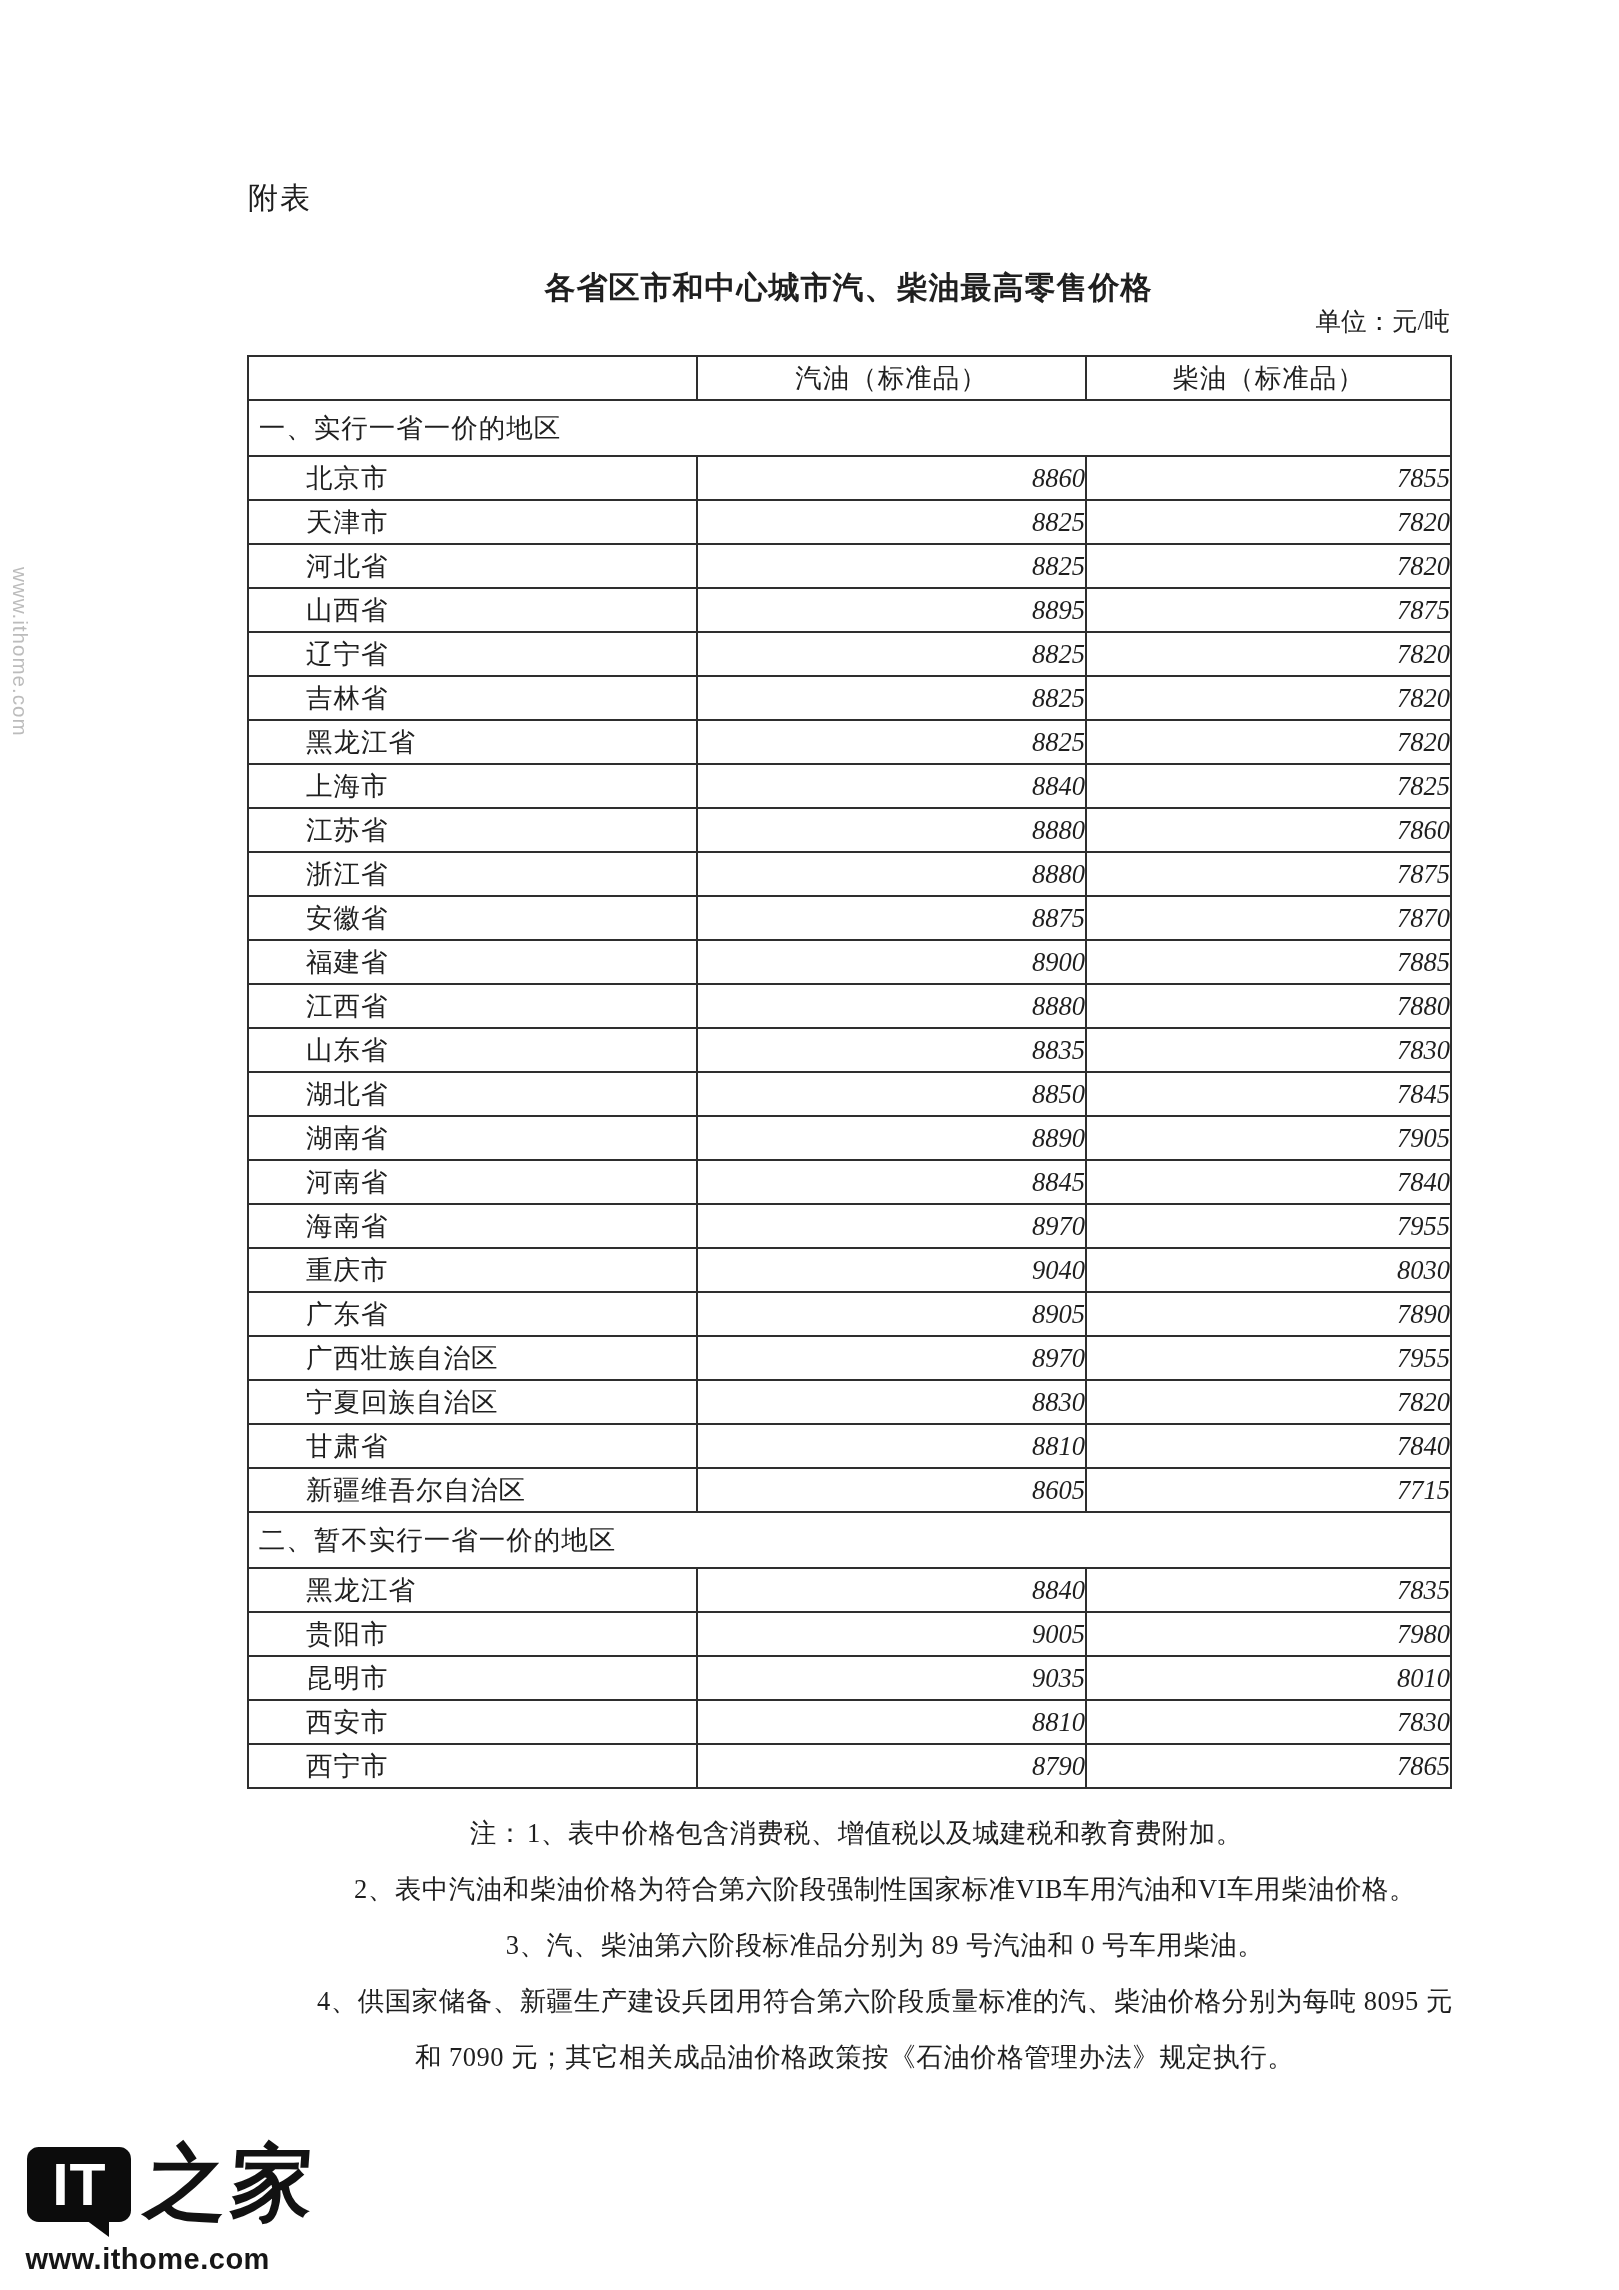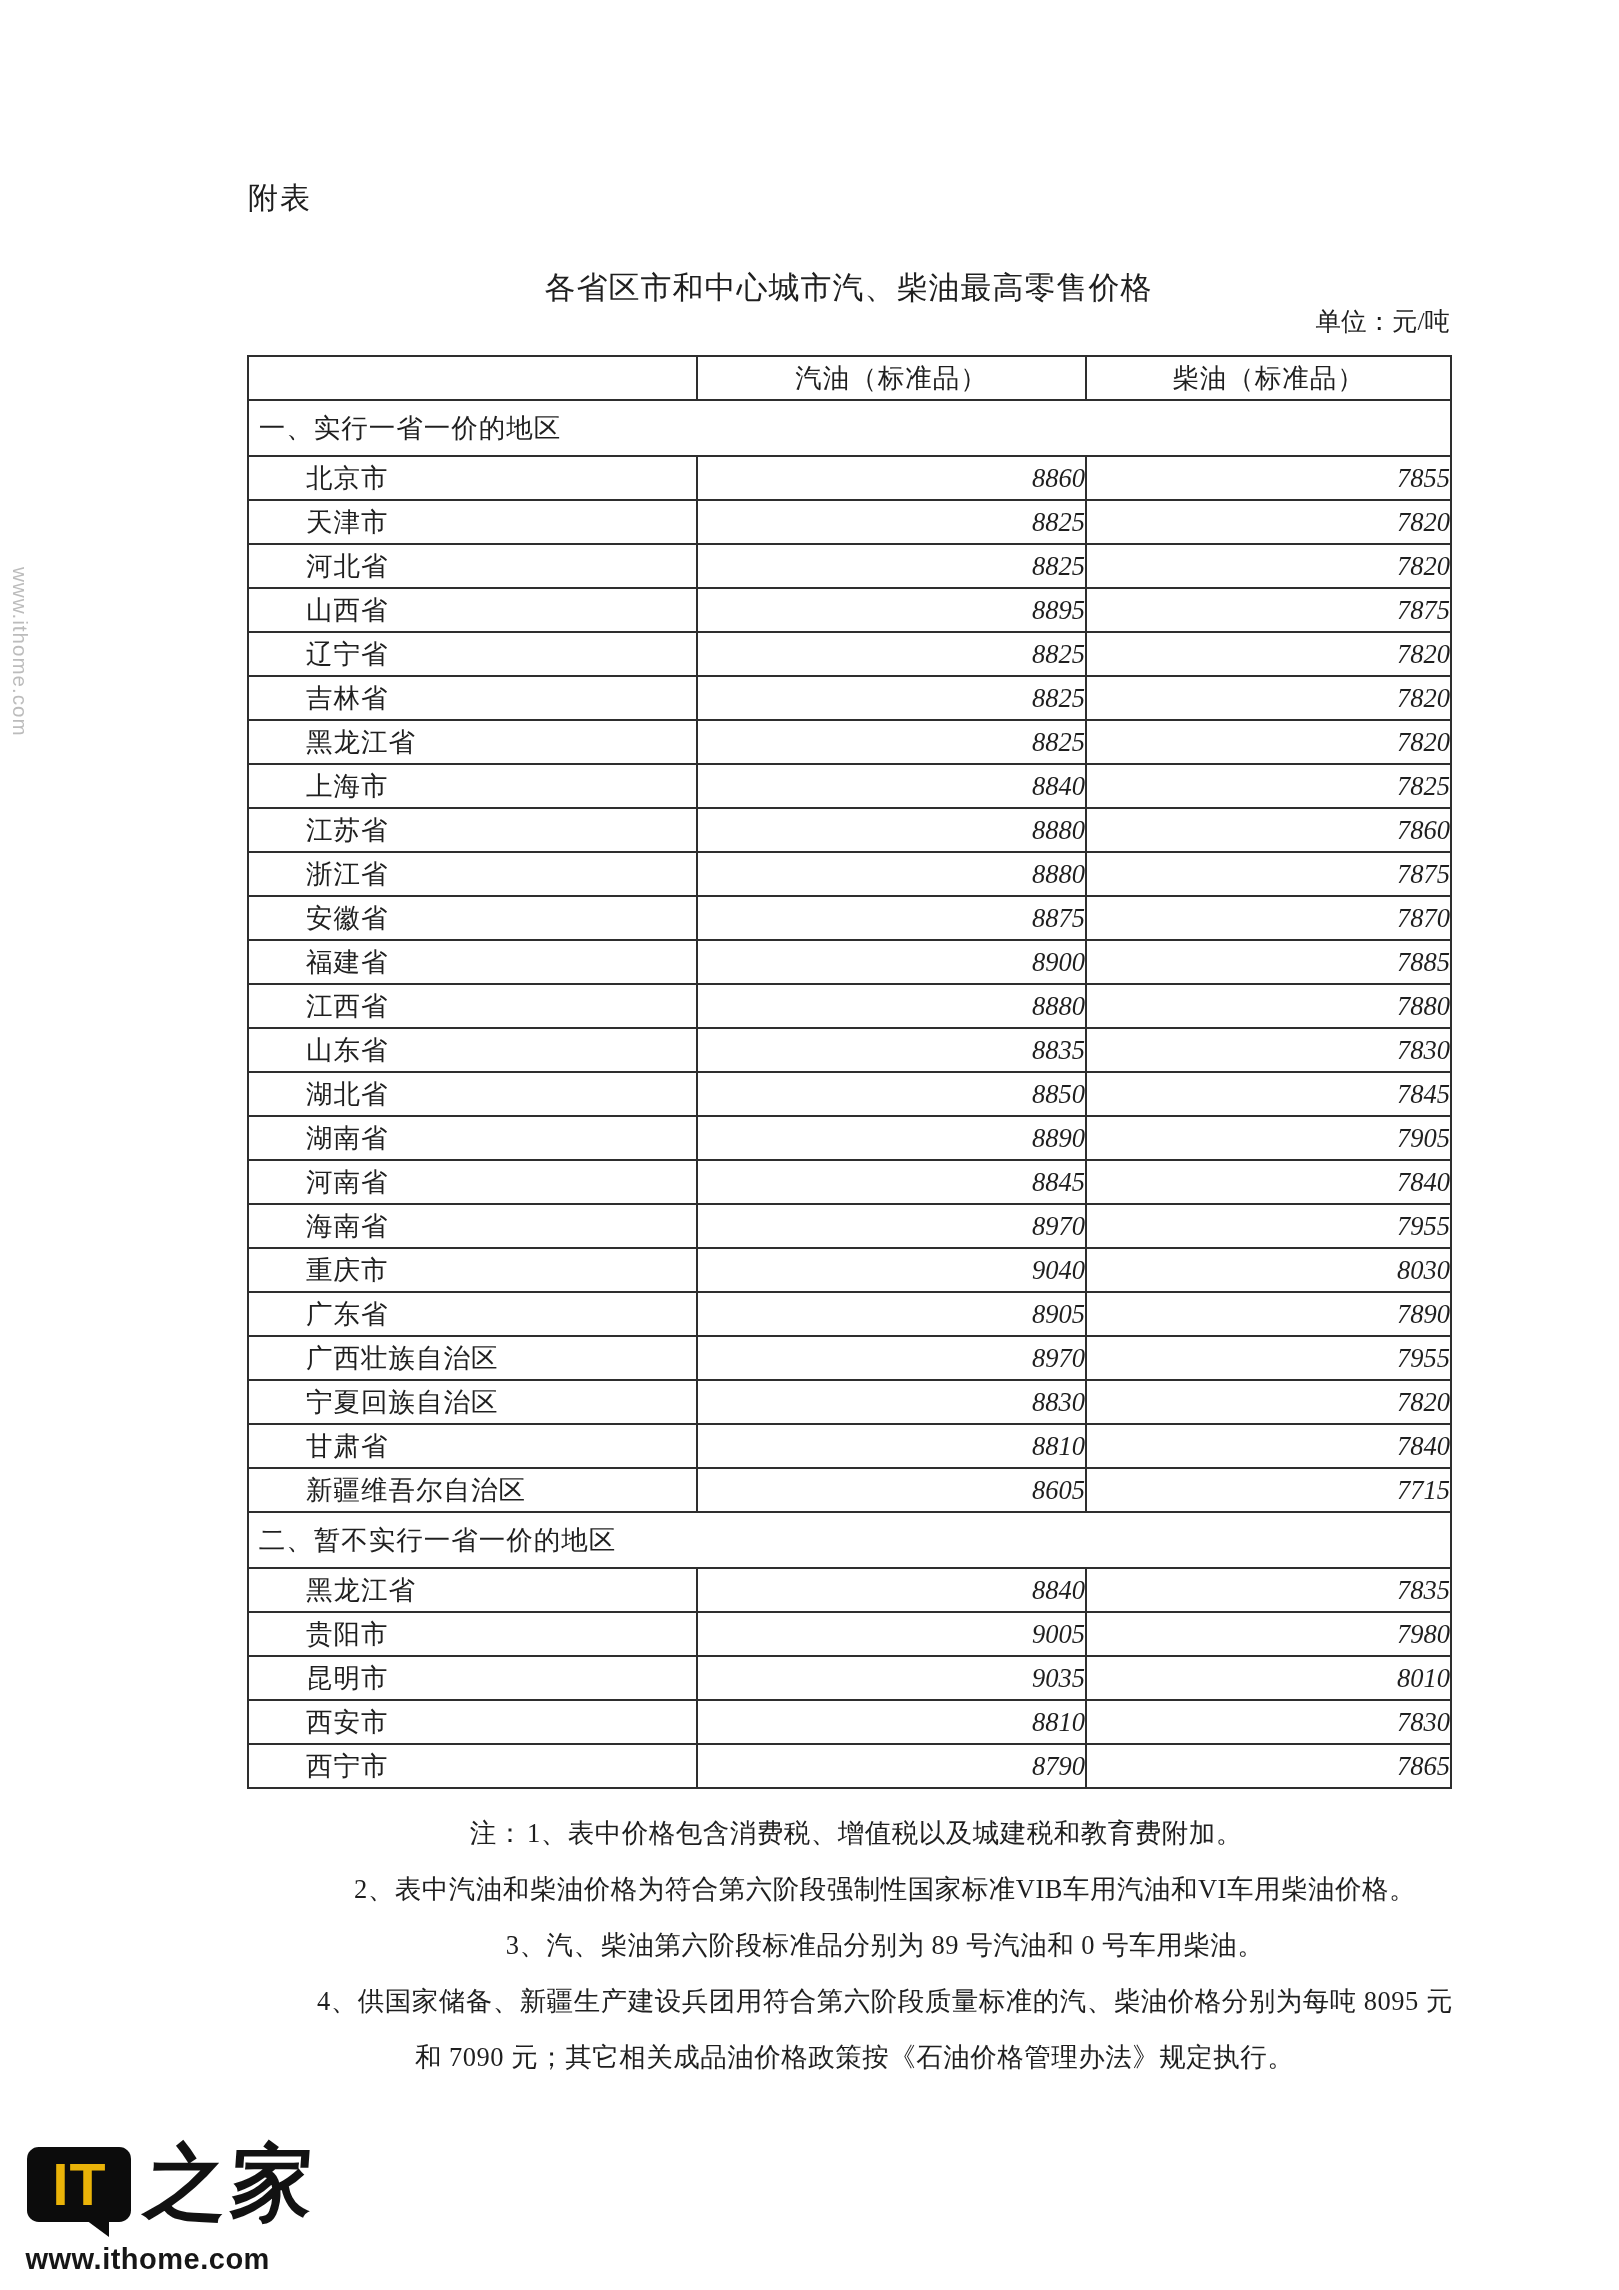--- a/index.html
+++ b/index.html
@@ -3,21 +3,21 @@
 <meta charset="utf-8">
 <style>
   html,body{margin:0;padding:0;}
   body{
     width:1619px;height:2291px;position:relative;background:#ffffff;
     font-family:"Liberation Serif","DejaVu Serif",serif;color:#1f1f1f;
     -webkit-font-smoothing:antialiased;overflow:hidden;
   }
   .attachment{position:absolute;left:248px;top:178px;font-size:30px;letter-spacing:2px;}
   .title{position:absolute;left:247px;top:267px;width:1203px;text-align:center;
-    font-size:31px;font-weight:normal;letter-spacing:1px;}
+    font-size:31px;font-weight:bold;letter-spacing:1px;}
   .unit{position:absolute;left:247px;top:304px;width:1203px;text-align:right;font-size:25.5px;}
   table.price{
     position:absolute;left:247px;top:355px;width:1203px;
     border-collapse:collapse;table-layout:fixed;
   }
   table.price td{
     border:2px solid #2e2e2e;border-top-width:2.9px;border-bottom-width:2.9px;
     font-size:26.5px;padding:0;vertical-align:middle;overflow:hidden;white-space:nowrap;
   }
   table.price tr{height:44px;}
@@ -27,21 +27,21 @@
   table.price td.region{text-align:left;padding-left:57px;letter-spacing:1px;}
   table.price td.num{text-align:right;font-style:italic;}
   table.price td.section{padding-left:9.8px;letter-spacing:1px;}
   .notes{position:absolute;left:247px;top:1805px;width:1215px;font-size:26.5px;
     line-height:56px;letter-spacing:0.5px;text-align:center;}
   .note{text-indent:2.3em;}
   .note .note-prefix{display:inline-block;width:2.3em;margin-left:-2.3em;text-indent:0;}
   .logo-box{position:absolute;left:27.4px;top:2147px;width:104px;height:75px;
     background:#0c0c0c;border-radius:11.8px;display:flex;align-items:center;justify-content:center;}
   .logo-box .it{font-family:"Liberation Sans","DejaVu Sans",sans-serif;
-    font-weight:bold;font-size:59px;color:#eab308;letter-spacing:1px;}
+    font-weight:bold;font-size:59px;color:#ffffff;letter-spacing:1px;}
   .logo-tail{position:absolute;left:86px;top:2220px;width:0;height:0;
     border-left:23.5px solid transparent;border-top:17.6px solid #0c0c0c;}
   .logo-script{position:absolute;left:145px;top:2143px;font-size:82px;line-height:82px;
     font-weight:bold;color:#121212;font-family:"Liberation Serif","DejaVu Serif",serif;
     letter-spacing:3.9px;transform:skewX(-4deg);}
   .site-url{position:absolute;left:25.5px;top:2243px;
     font-family:"Liberation Sans","DejaVu Sans",sans-serif;
     font-weight:bold;font-size:29px;color:#161616;letter-spacing:0.5px;}
   .side-watermark{position:absolute;left:7.8px;top:567px;
     writing-mode:vertical-rl;font-family:"Liberation Sans","DejaVu Sans",sans-serif;

